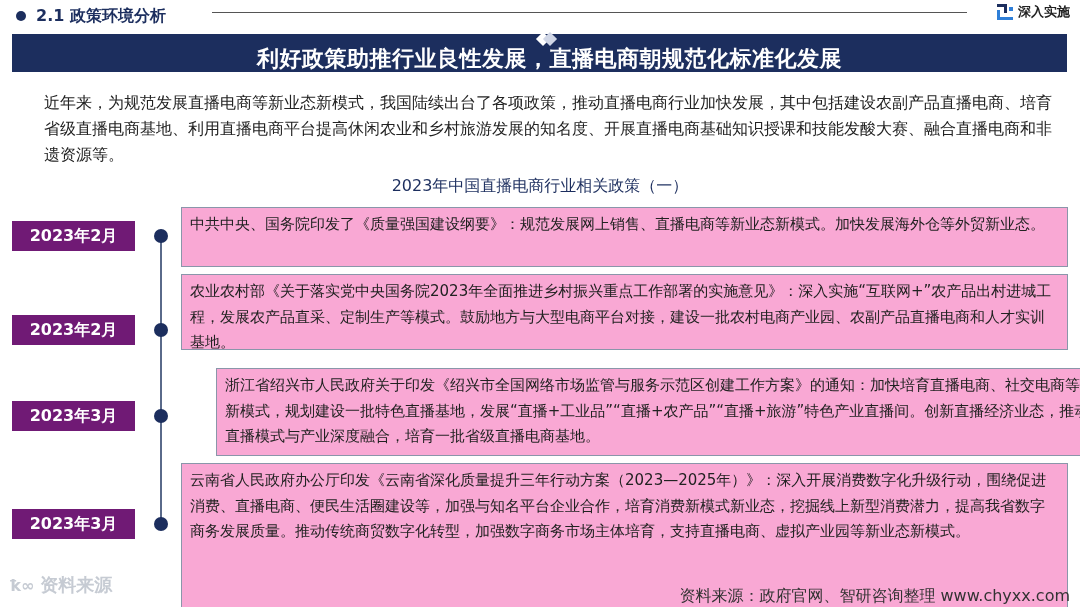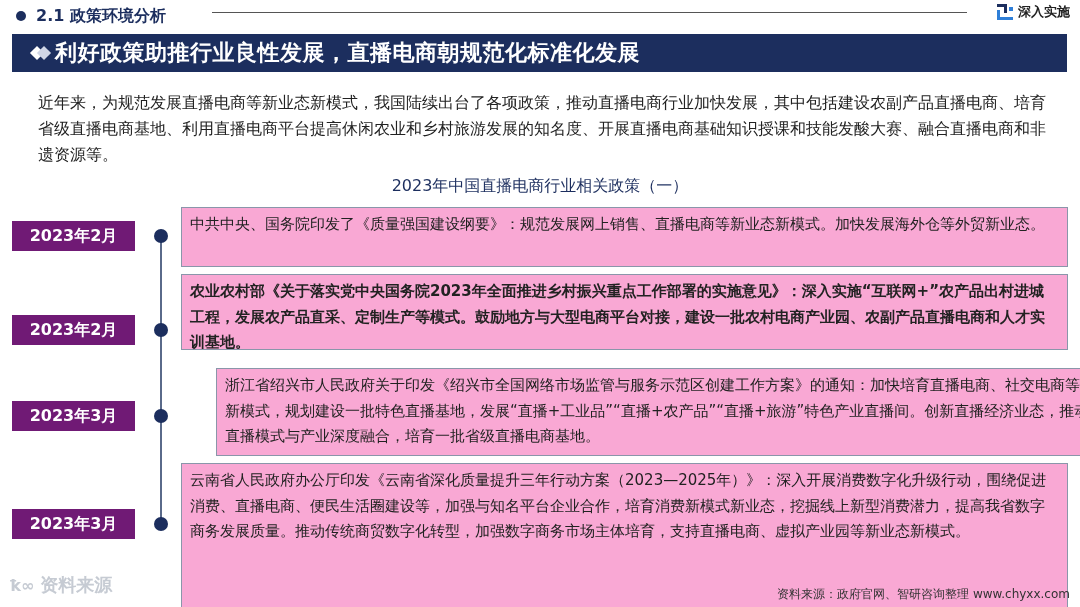--- a/index.html
+++ b/index.html
@@ -12,41 +12,41 @@
   .section-line { position: absolute; left: 212px; top: 12px; width: 755px; height: 1px; background: #555; }
   .brand { position: absolute; right: 10px; top: 3px; display: flex; align-items: center; }
   .brand-logo { width: 16px; height: 16px; position: relative; margin-right: 5px; }
   .brand-logo .b1 { position: absolute; left: 0; top: 0; width: 10px; height: 3px; background: #1c2e5e; }
   .brand-logo .b2 { position: absolute; left: 7px; top: 0; width: 3px; height: 9px; background: #1c2e5e; }
   .brand-logo .b3 { position: absolute; left: 0; top: 6px; width: 3px; height: 10px; background: #2f7fd8; }
   .brand-logo .b4 { position: absolute; left: 0; top: 13px; width: 16px; height: 3px; background: #2f7fd8; }
   .brand-logo .b5 { position: absolute; left: 12px; top: 3px; width: 4px; height: 4px; background: #2f7fd8; }
   .brand-name { font-size: 13px; font-weight: bold; color: #222; }
 
-  .headline-bar { position: absolute; left: 12px; top: 34px; width: 1055px; height: 38px; background: #1c2e5e; display: flex; align-items: center; padding-left: 20px; }
+  .headline-bar { position: absolute; left: 12px; top: 34px; width: 1055px; height: 38px; background: #1c2e5e; display: flex; align-items: center; padding-left: 20px; flex-direction: column; }
   .headline-icon { display: flex; align-items: center; margin-right: 6px; }
   .diamond { width: 10px; height: 10px; background: #ffffff; transform: rotate(45deg); }
   .diamond + .diamond { margin-left: -3px; background: #d0d6e6; }
   .headline-text { color: #ffffff; font-size: 22px; font-weight: bold; white-space: nowrap; letter-spacing: 0.5px; }
 
-  .intro { position: absolute; left: 38px; top: 90px; width: 1010px; font-size: 16px; line-height: 26px; color: #222; }
+  .intro { position: absolute; left: 44px; top: 90px; width: 1010px; font-size: 16px; line-height: 26px; color: #222; }
 
   .table-title { position: absolute; left: 0; top: 176px; width: 1080px; text-align: center; font-size: 16px; font-weight: normal; color: #1c2e5e; }
 
   .timeline-line { position: absolute; left: 160px; top: 237px; width: 2px; height: 290px; background: #5a6a8a; }
 
   .date-label { position: absolute; left: 12px; width: 123px; height: 30px; background: #701a75; color: #fff; font-size: 16px; font-weight: bold; display: flex; align-items: center; justify-content: center; }
   .node { position: absolute; left: 154px; width: 14px; height: 14px; border-radius: 50%; background: #1c2e5e; }
 
   .policy-box { position: absolute; left: 181px; width: 887px; background: #f9a8d4; border: 1.5px solid #8a96aa; padding: 4px 8px; font-size: 15px; line-height: 25.5px; color: #222; }
 
   .watermark-logo { position: absolute; left: 10px; top: 573px; display: flex; align-items: center; color: #c6cbd3; font-size: 18px; font-weight: bold; }
   .wm-mark { font-size: 16px; margin-right: 6px; color: #c6cbd3; }
 
-  .source { position: absolute; right: 10px; top: 586px; font-size: 12px; color: #333; }
+  .source { position: absolute; right: 10px; top: 586px; font-size: 16px; color: #333; }
 </style>
 </head>
 <body>
 
 <div class="section-header">
   <span class="section-dot"></span>
   <span class="section-title">2.1 政策环境分析</span>
 </div>
 <div class="section-line"></div>
 <div class="brand">
@@ -73,21 +73,21 @@
 <div class="table-title">2023年中国直播电商行业相关政策（一）</div>
 
 <div class="timeline-line"></div>
 
 <div class="date-label" style="top:221px;">2023年2月</div>
 <div class="node" style="top:229px;"></div>
 <div class="policy-box" style="top:207px; height:60px;">中共中央、国务院印发了《质量强国建设纲要》：规范发展网上销售、直播电商等新业态新模式。加快发展海外仓等外贸新业态。</div>
 
 <div class="date-label" style="top:315px;">2023年2月</div>
 <div class="node" style="top:323px;"></div>
-<div class="policy-box" style="top:274px; height:76px;font-weight:bold;">农业农村部《关于落实党中央国务院2023年全面推进乡村振兴重点工作部署的实施意见》：深入实施“互联网+”农产品出村进城工程，发展农产品直采、定制生产等模式。鼓励地方与大型电商平台对接，建设一批农村电商产业园、农副产品直播电商和人才实训基地。</div>
+<div class="policy-box" style="top:274px; height:76px;">农业农村部《关于落实党中央国务院2023年全面推进乡村振兴重点工作部署的实施意见》：深入实施“互联网+”农产品出村进城工程，发展农产品直采、定制生产等模式。鼓励地方与大型电商平台对接，建设一批农村电商产业园、农副产品直播电商和人才实训基地。</div>
 
 <div class="date-label" style="top:401px;">2023年3月</div>
 <div class="node" style="top:409px;"></div>
 <div class="policy-box" style="top:368px; height:88px;margin-left:35px;">浙江省绍兴市人民政府关于印发《绍兴市全国网络市场监管与服务示范区创建工作方案》的通知：加快培育直播电商、社交电商等新模式，规划建设一批特色直播基地，发展“直播+工业品”“直播+农产品”“直播+旅游”特色产业直播间。创新直播经济业态，推动直播模式与产业深度融合，培育一批省级直播电商基地。</div>
 
 <div class="date-label" style="top:509px;">2023年3月</div>
 <div class="node" style="top:517px;"></div>
 <div class="policy-box" style="top:463px; height:149px;">云南省人民政府办公厅印发《云南省深化质量提升三年行动方案（2023—2025年）》：深入开展消费数字化升级行动，围绕促进消费、直播电商、便民生活圈建设等，加强与知名平台企业合作，培育消费新模式新业态，挖掘线上新型消费潜力，提高我省数字商务发展质量。推动传统商贸数字化转型，加强数字商务市场主体培育，支持直播电商、虚拟产业园等新业态新模式。</div>
 
 <div class="watermark-logo">

